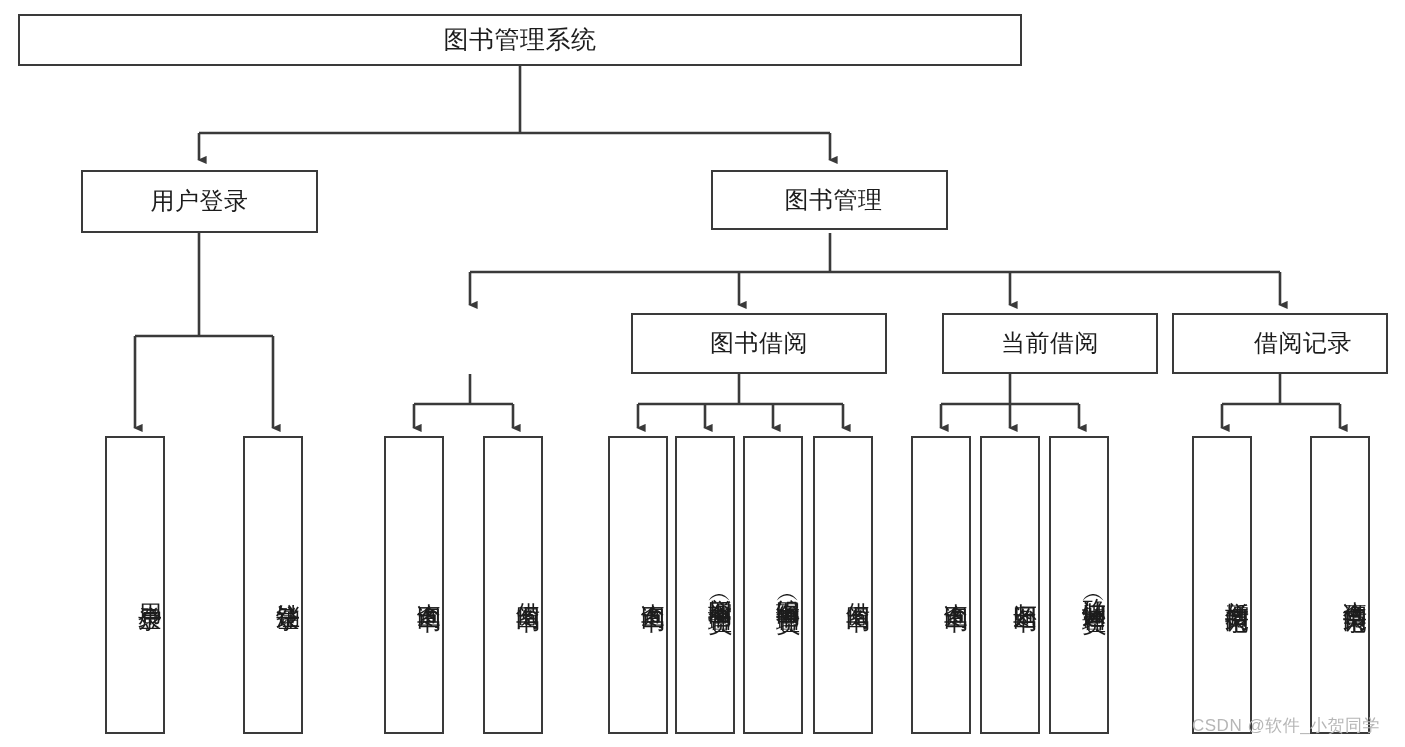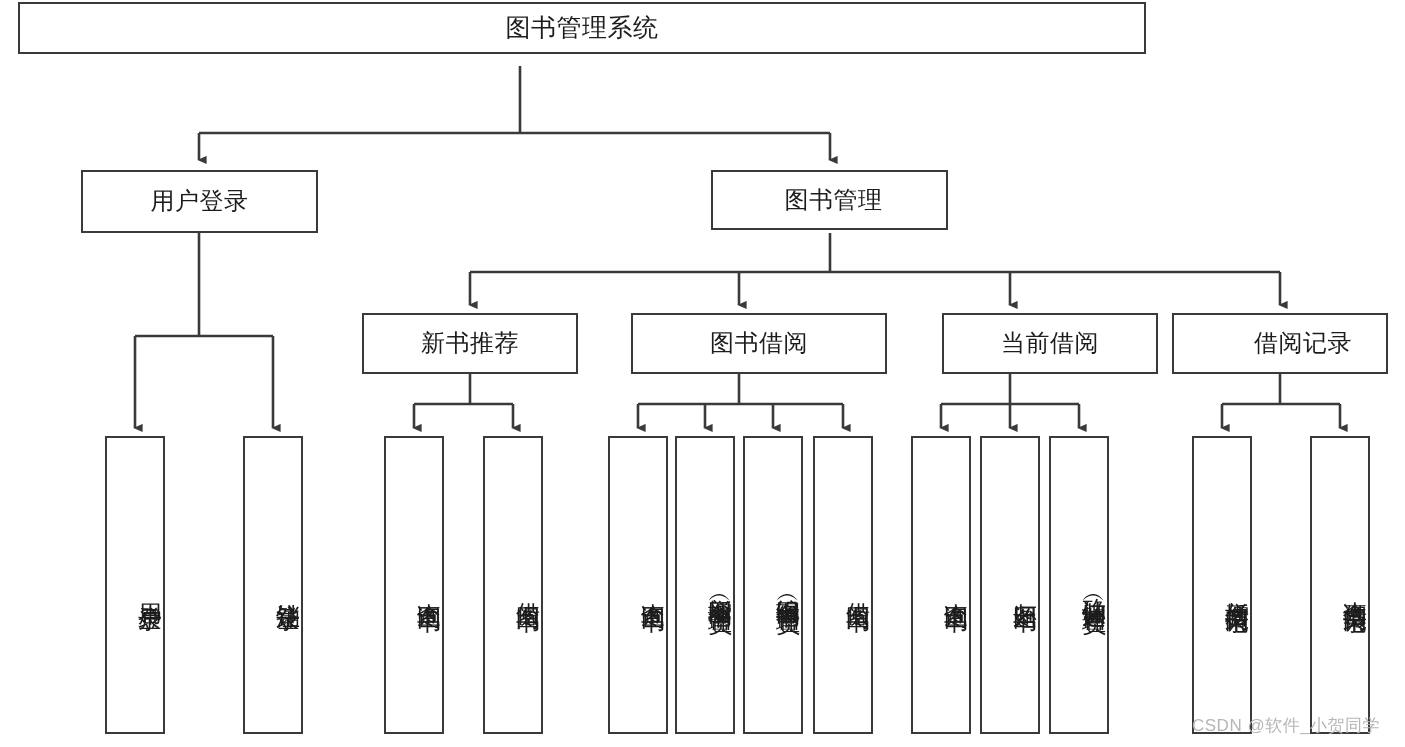--- a/index.html
+++ b/index.html
@@ -115,34 +115,31 @@
       <path d="M1010,404 L1010,428" marker-end="url(#arrow)"></path>
       <path d="M1079,404 L1079,428" marker-end="url(#arrow)"></path>
 
       <path d="M1280,374 L1280,404"></path>
       <path d="M1222,404 L1340,404"></path>
       <path d="M1222,404 L1222,428" marker-end="url(#arrow)"></path>
       <path d="M1340,404 L1340,428" marker-end="url(#arrow)"></path>
     </g>
   </svg>
 
-  <div class="node node-h node-root" style="left:18px; top:2px; width:1128px; height:52px;font-family:Liberation Serif, serif;">
+  <div class="node node-h node-root" style="left:18px; top:14px; width:1004px; height:52px;font-family:Liberation Serif, serif;">
     <span>图书管理系统</span>
   </div>
 
   <div class="node node-h" style="left:81px; top:170px; width:237px; height:63px;">
     <span>用户登录</span>
   </div>
   <div class="node node-h" style="left:711px; top:170px; width:237px; height:60px;padding-left:8px;">
     <span>图书管理</span>
   </div>
 
-  <div class="node node-h" style="left:362px; top:313px; width:216px; height:61px;">
-    <span>新书推荐</span>
-  </div>
   <div class="node node-h" style="left:631px; top:313px; width:256px; height:61px;">
     <span>图书借阅</span>
   </div>
   <div class="node node-h" style="left:902px; top:313px; width:216px; height:61px;margin-left:40px;">
     <span>当前借阅</span>
   </div>
   <div class="node node-h" style="left:1172px; top:313px; width:216px; height:61px;padding-left:46px;">
     <span>借阅记录</span>
   </div>
 

